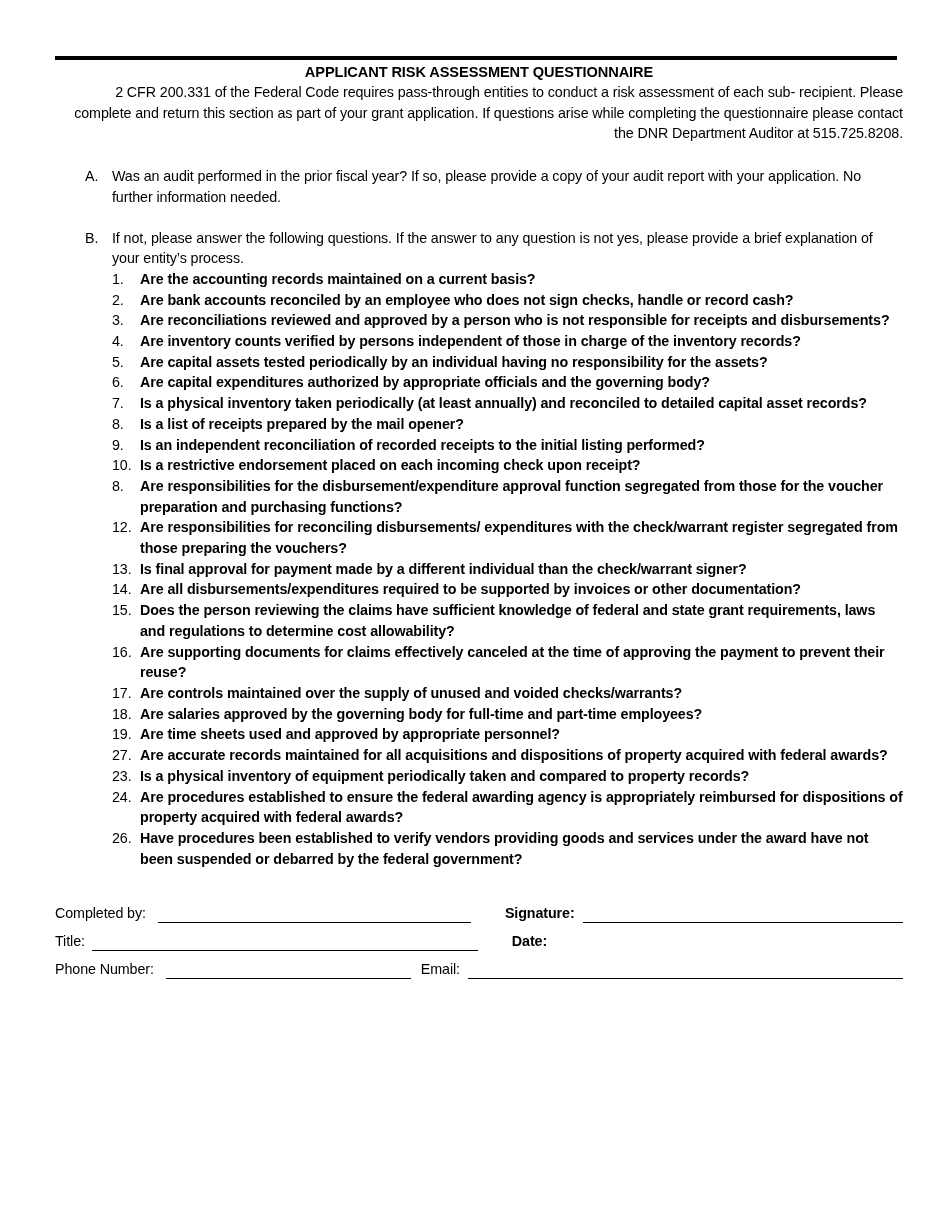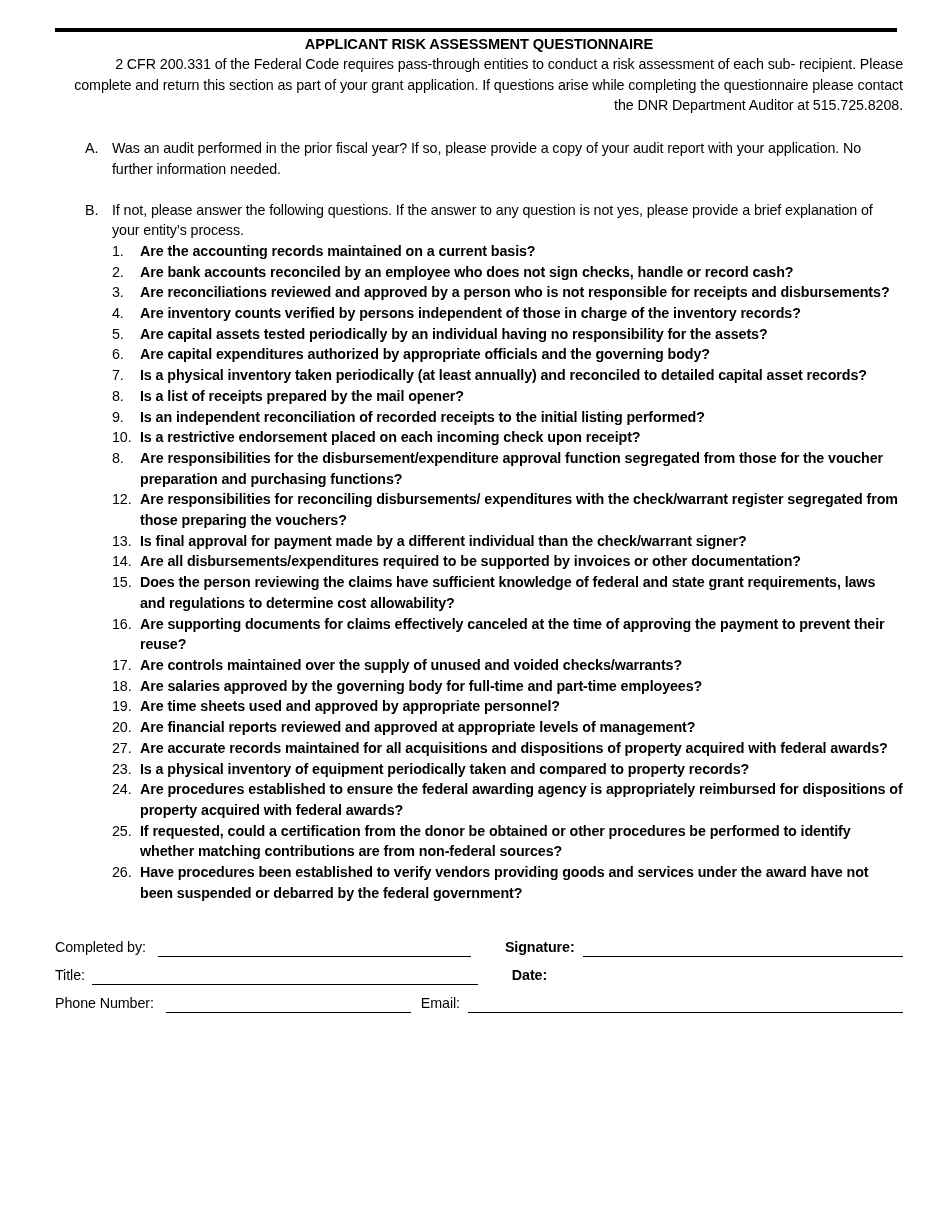--- a/index.html
+++ b/index.html
@@ -6,21 +6,21 @@
   body {
     width: 950px; height: 1230px;
     font-family: "Liberation Sans", sans-serif;
     color: #000000;
     -webkit-font-smoothing: antialiased;
   }
   .page {
     position: relative;
     width: 950px; height: 1230px;
     box-sizing: border-box;
-    padding: 28px 47px 0 55px;
+    padding: 56px 47px 0 55px;
     overflow: hidden;
   }
   .top-rule {
     border: none;
     border-top: 4px solid #000000;
     margin: 0 0 2px 0;
     width: 842px;
   }
   .doc-title {
     margin: 0;
@@ -171,38 +171,30 @@
       </div>
     <div class="qrow">
         <span class="qnum">18.</span>
         <span class="qtext">Are salaries approved by the governing body for full-time and part-time employees?</span>
       </div>
     <div class="qrow">
         <span class="qnum">19.</span>
         <span class="qtext">Are time sheets used and approved by appropriate personnel?</span>
       </div>
     <div class="qrow">
-        <span class="qnum">20.</span>
-        <span class="qtext">Are financial reports reviewed and approved at appropriate levels of management?</span>
-      </div>
-    <div class="qrow">
         <span class="qnum">27.</span>
         <span class="qtext">Are accurate records maintained for all acquisitions and dispositions of property acquired with federal awards?</span>
       </div>
     <div class="qrow">
         <span class="qnum">23.</span>
         <span class="qtext">Is a physical inventory of equipment periodically taken and compared to property records?</span>
       </div>
     <div class="qrow">
         <span class="qnum">24.</span>
         <span class="qtext">Are procedures established to ensure the federal awarding agency is appropriately reimbursed for dispositions of property acquired with federal awards?</span>
-      </div>
-    <div class="qrow">
-        <span class="qnum">25.</span>
-        <span class="qtext">If requested, could a certification from the donor be obtained or other procedures be performed to identify whether matching contributions are from non-federal sources?</span>
       </div>
     <div class="qrow">
         <span class="qnum">26.</span>
         <span class="qtext">Have procedures been established to verify vendors providing goods and services under the award have not been suspended or debarred by the federal government?</span>
       </div>
   </div>
 
   <div class="footer-form">
     <div class="form-row">
       <span class="flabel">Completed by:</span>

